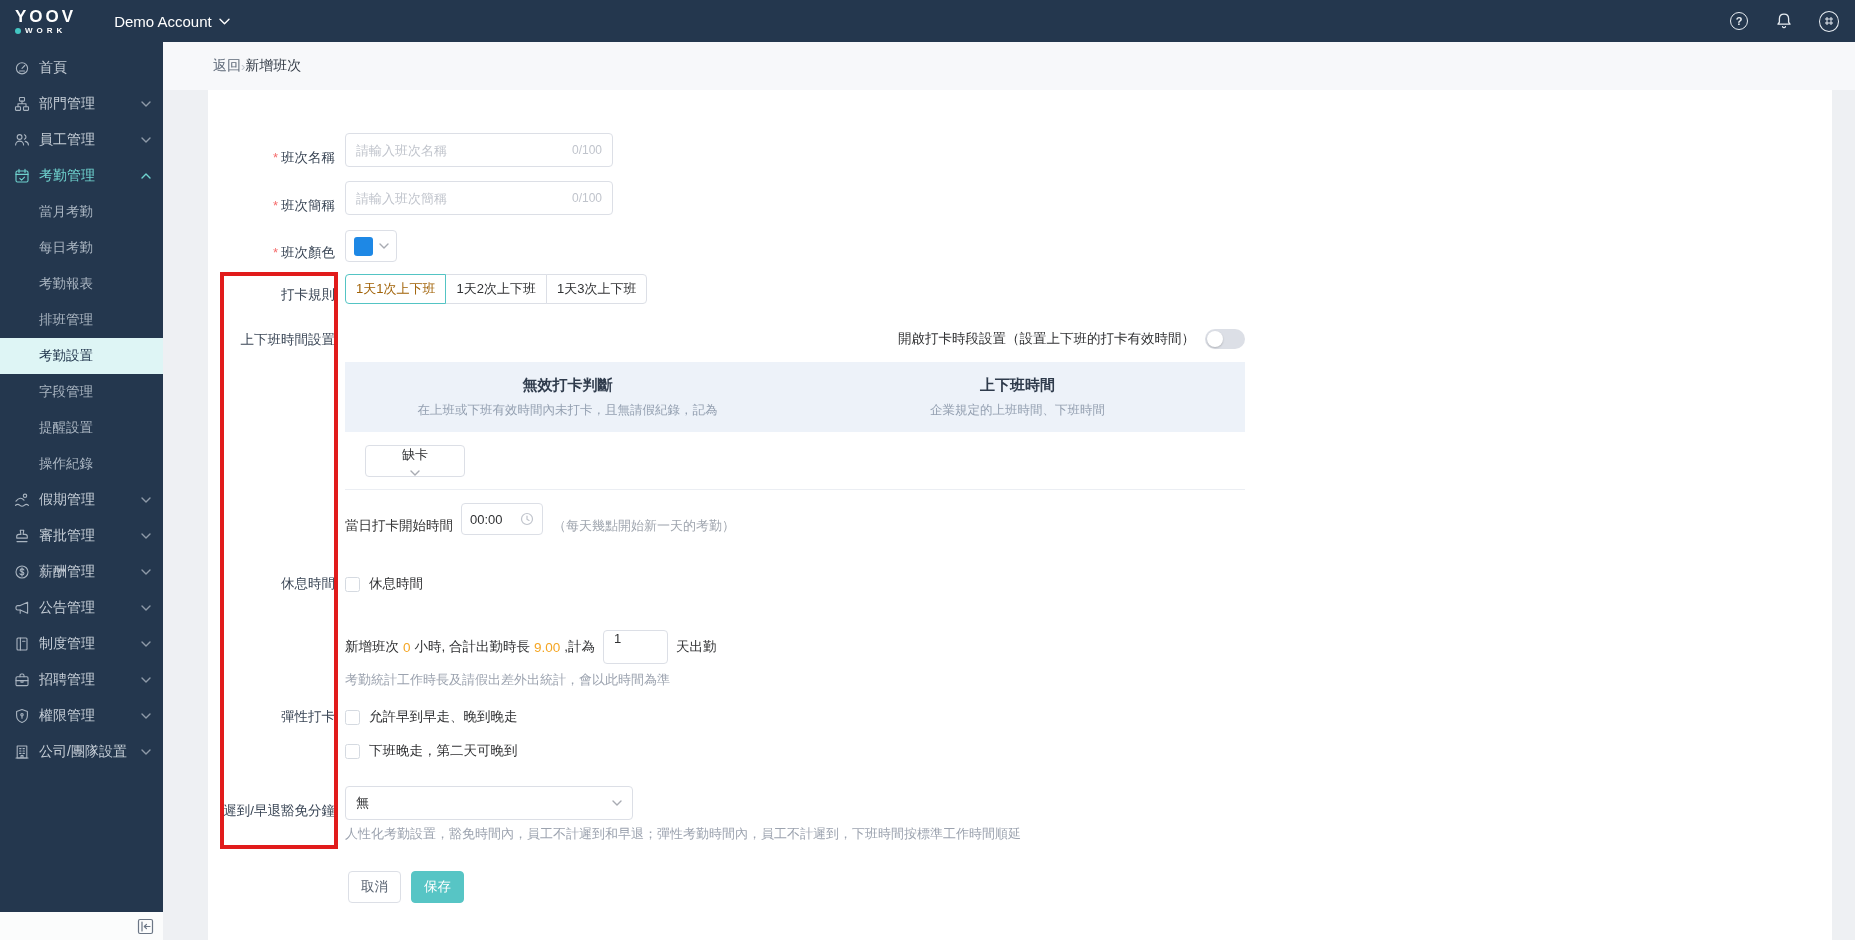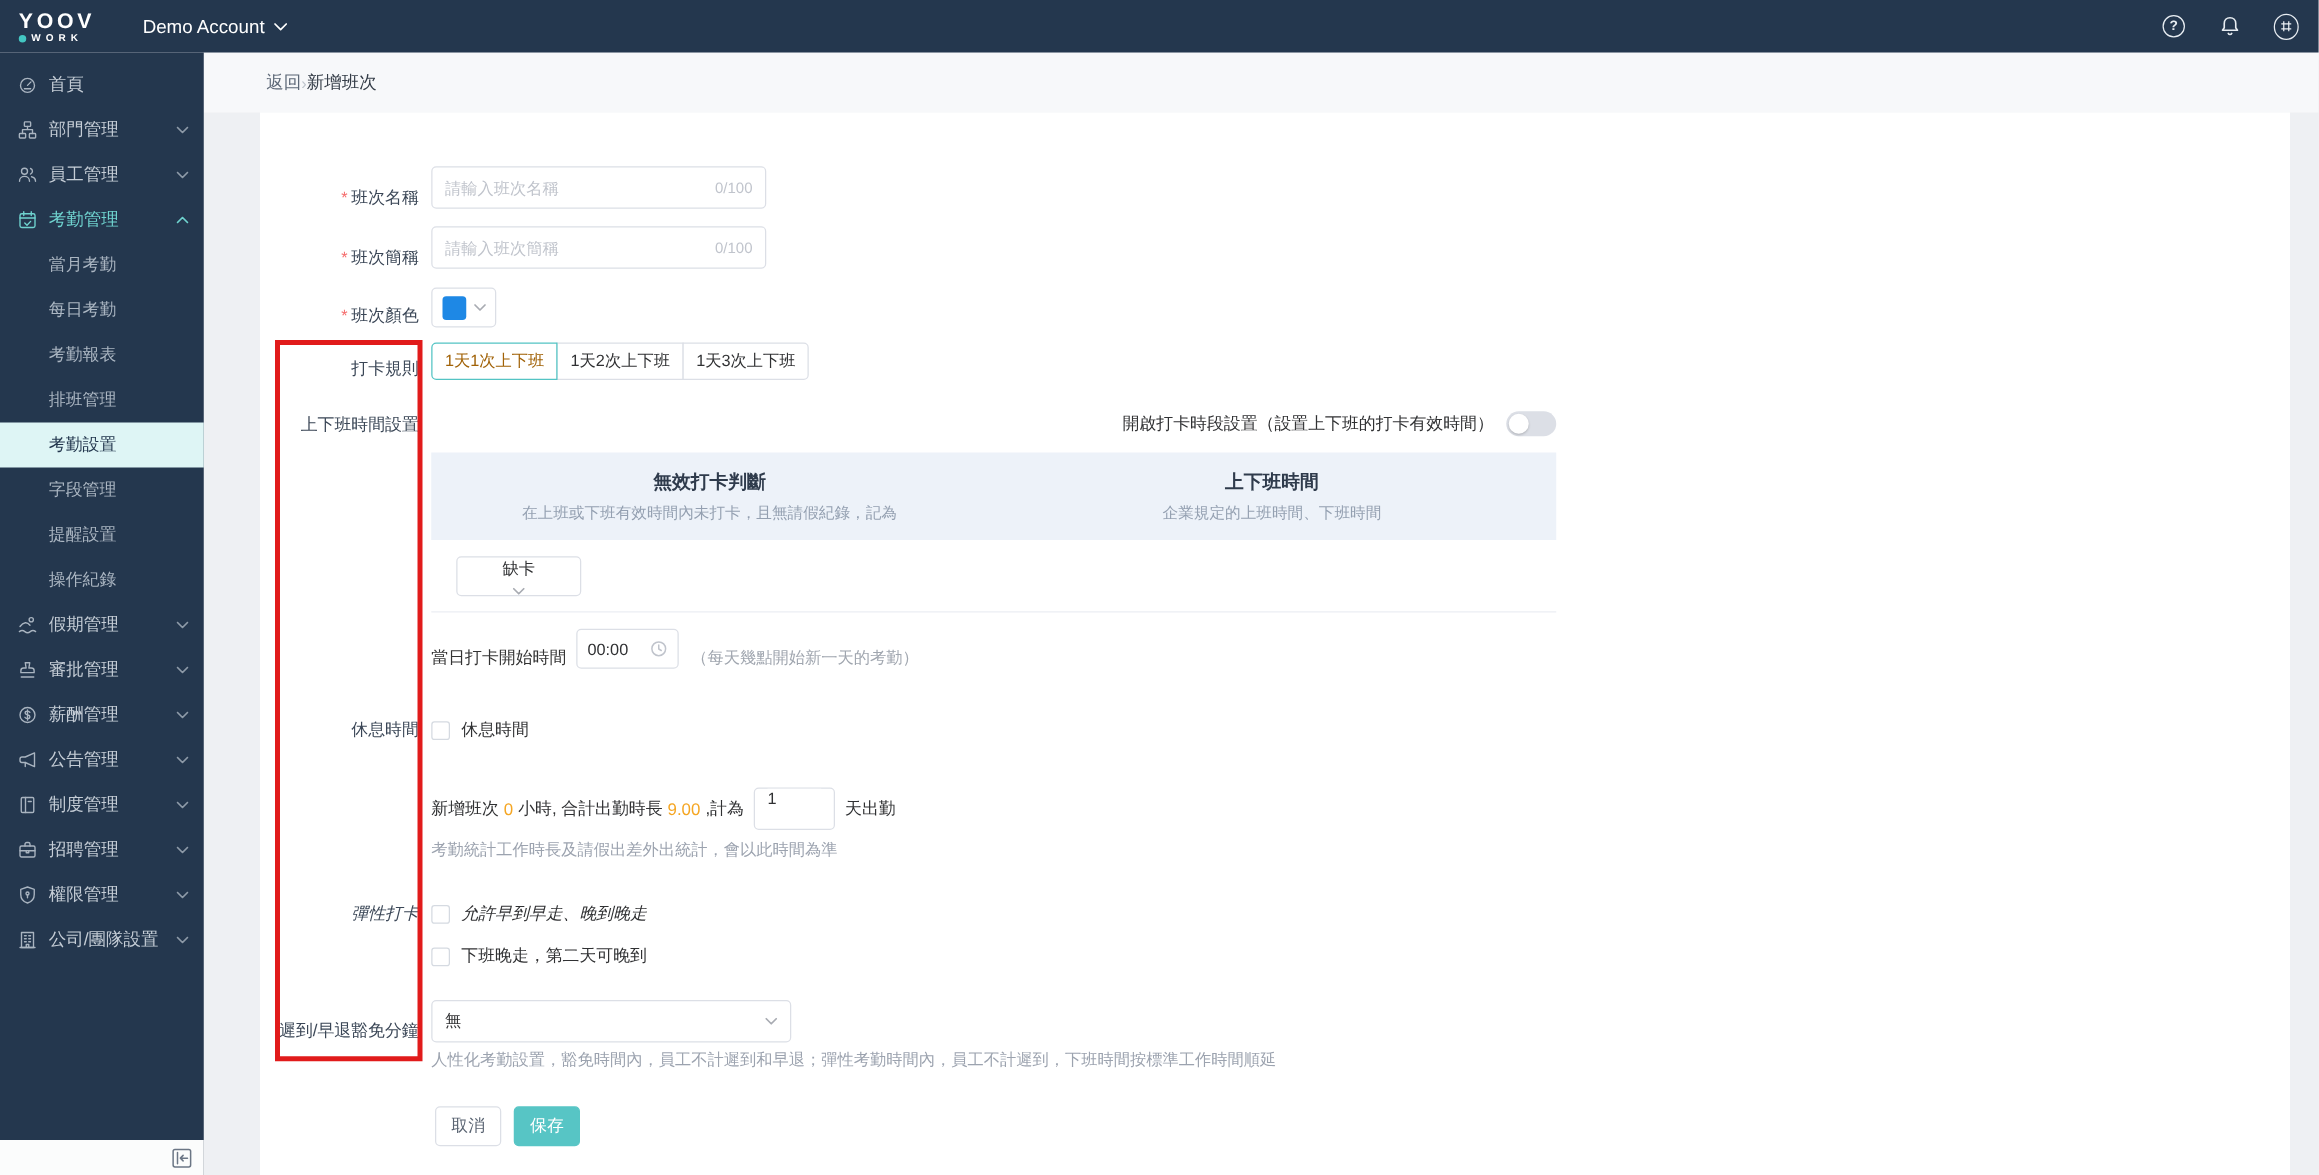--- a/index.html
+++ b/index.html
@@ -131,21 +131,21 @@
   .btn-cancel { background:#fff; border:1px solid #DCDFE6; color:#5A6472; }
   .btn-save { background:#57C5C5; border:1px solid #57C5C5; color:#fff; }
 
   
   .annotation-rect { position:absolute; left:220px; top:272px; width:118px; height:577px;
     border:4px solid #E11B1B; z-index:20; pointer-events:none; }
 
   
   .mt14 { margin-top:14px; } .mt15 { margin-top:15px; } .mt12 { margin-top:12px; }
   .mt25 { margin-top:25px; } .mt13 { margin-top:13px; } .mt40 { margin-top:40px; }
-  .mt37 { margin-top:37px; } .mt7 { margin-top:7px; } .mt33 { margin-top:33px;font-style:italic; }
+  .mt37 { margin-top:37px; } .mt7 { margin-top:7px; } .mt33 { margin-top:19px; }
   .mt16 { margin-top:16px; } .mt26 { margin-top:26px; } .mt5 { margin-top:5px; } .mt28 { margin-top:28px; }
 </style>
 </head>
 <body>
 
 <header class="topbar">
   <div class="logo">
     <span class="logo-line1">YOOV</span>
     <span class="logo-line2">
       <span class="logo-dot"></span>

